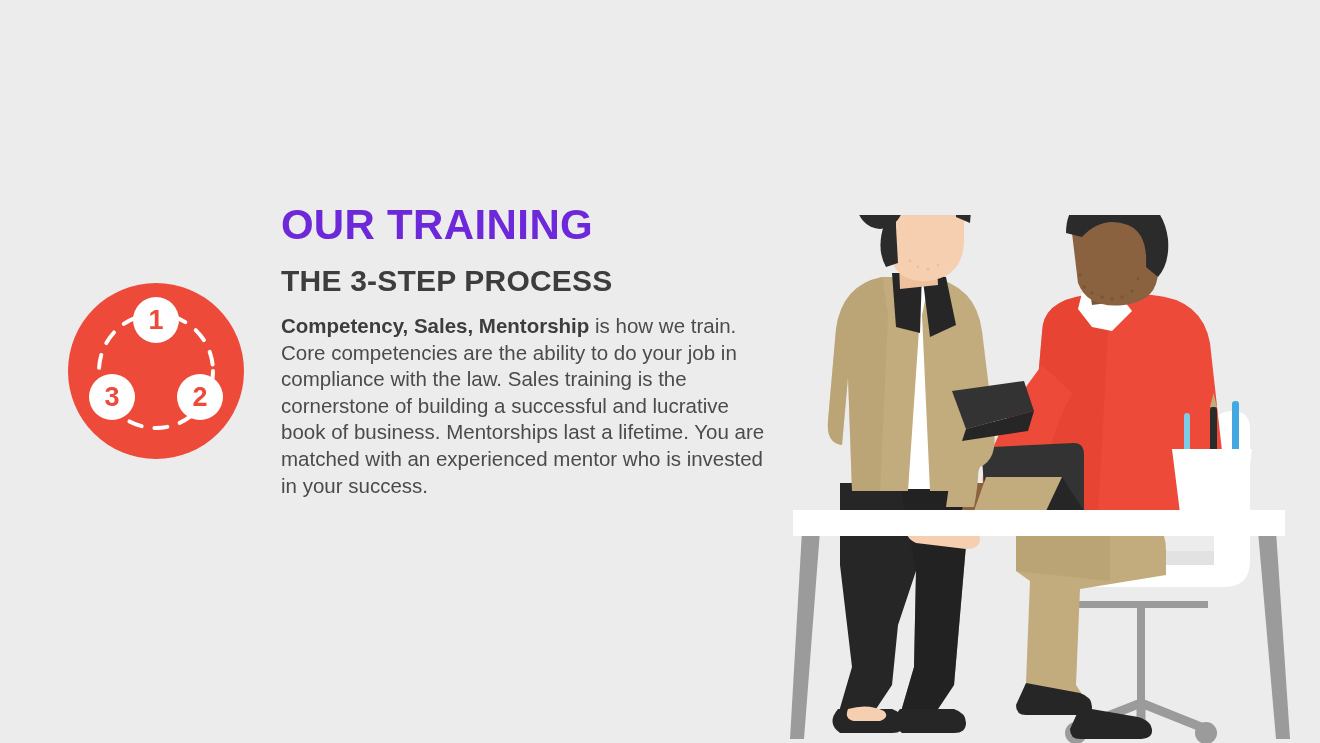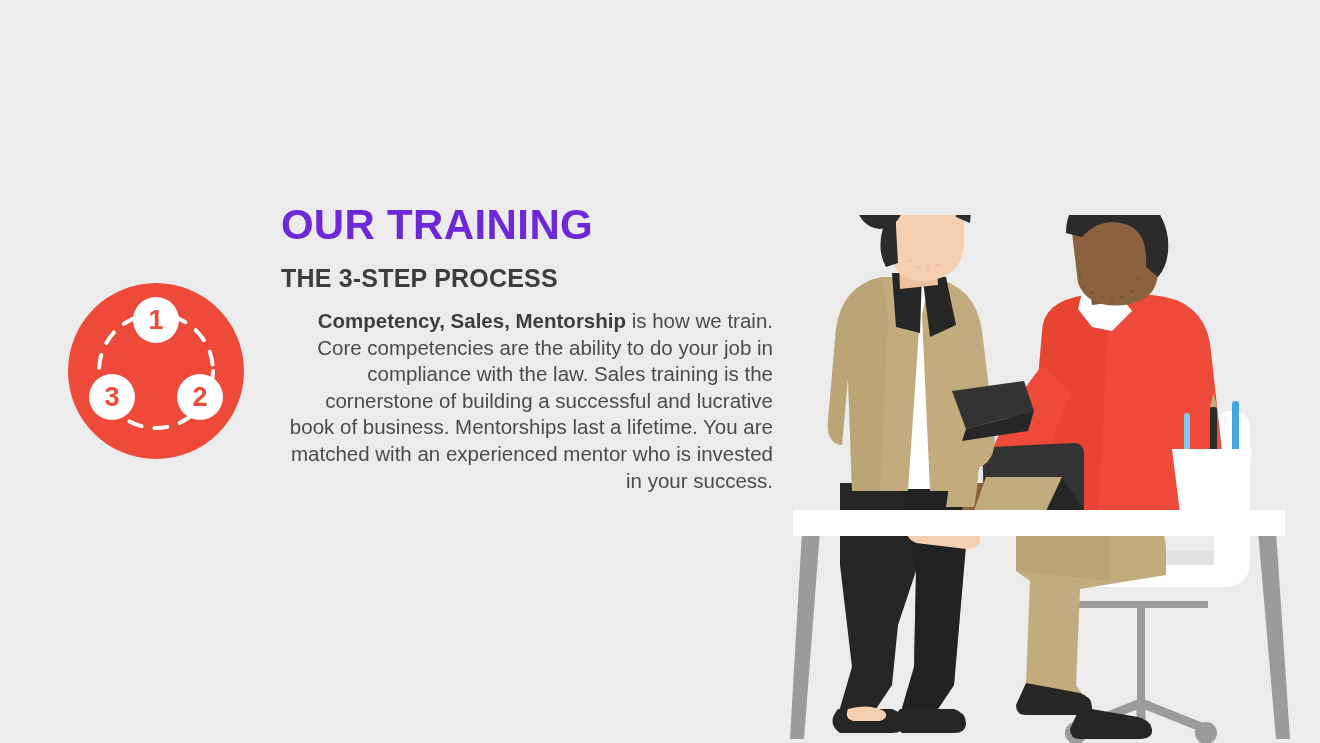--- a/index.html
+++ b/index.html
@@ -38,33 +38,32 @@
     letter-spacing:0.4px;
     line-height:1.05;
     color:#6d28d9;
     white-space:nowrap;
   }
   .headline .hl-strong { font-weight:900; letter-spacing:0.2px; }
   .headline .hl-light  { font-weight:700; }
 
   .subhead {
     margin-top:17px;
-    font-size:25px;
+    font-size:30px;
     font-weight:bold;
     letter-spacing:0.2px;
     color:#3d3d3d;
   }
 
   .body-copy {
     margin-top:15px;
     font-size:20.5px;
     line-height:26.6px;
     color:#4b4b4b;
     width:492px;
-    text-align:right;
   }
   .body-copy b { font-weight:bold; color:#3d3d3d; }
 
   
   .illustration {
     position:absolute;
     left:780px; top:215px;
     width:540px; height:528px;
   }
   .illustration svg { display:block; }

